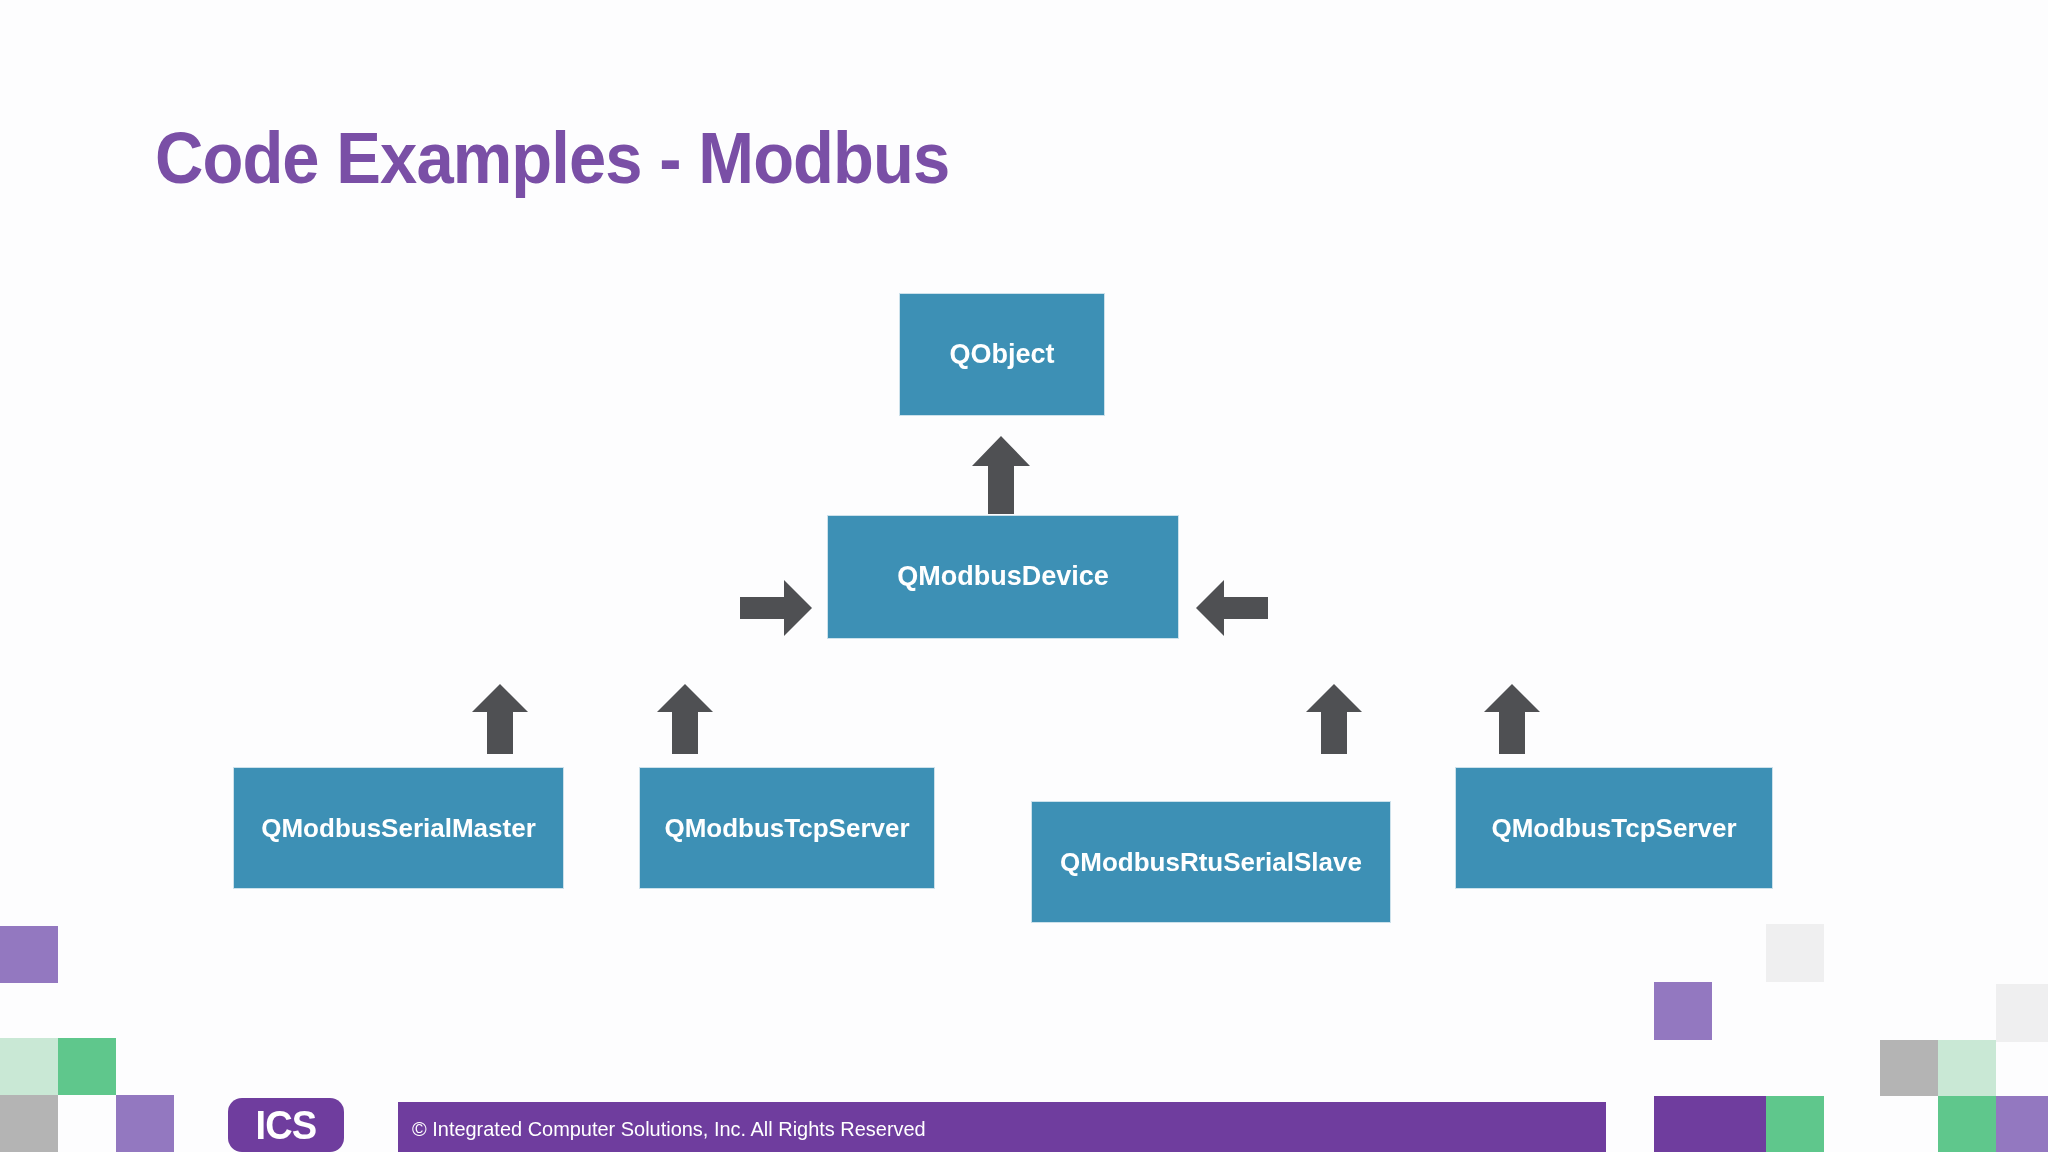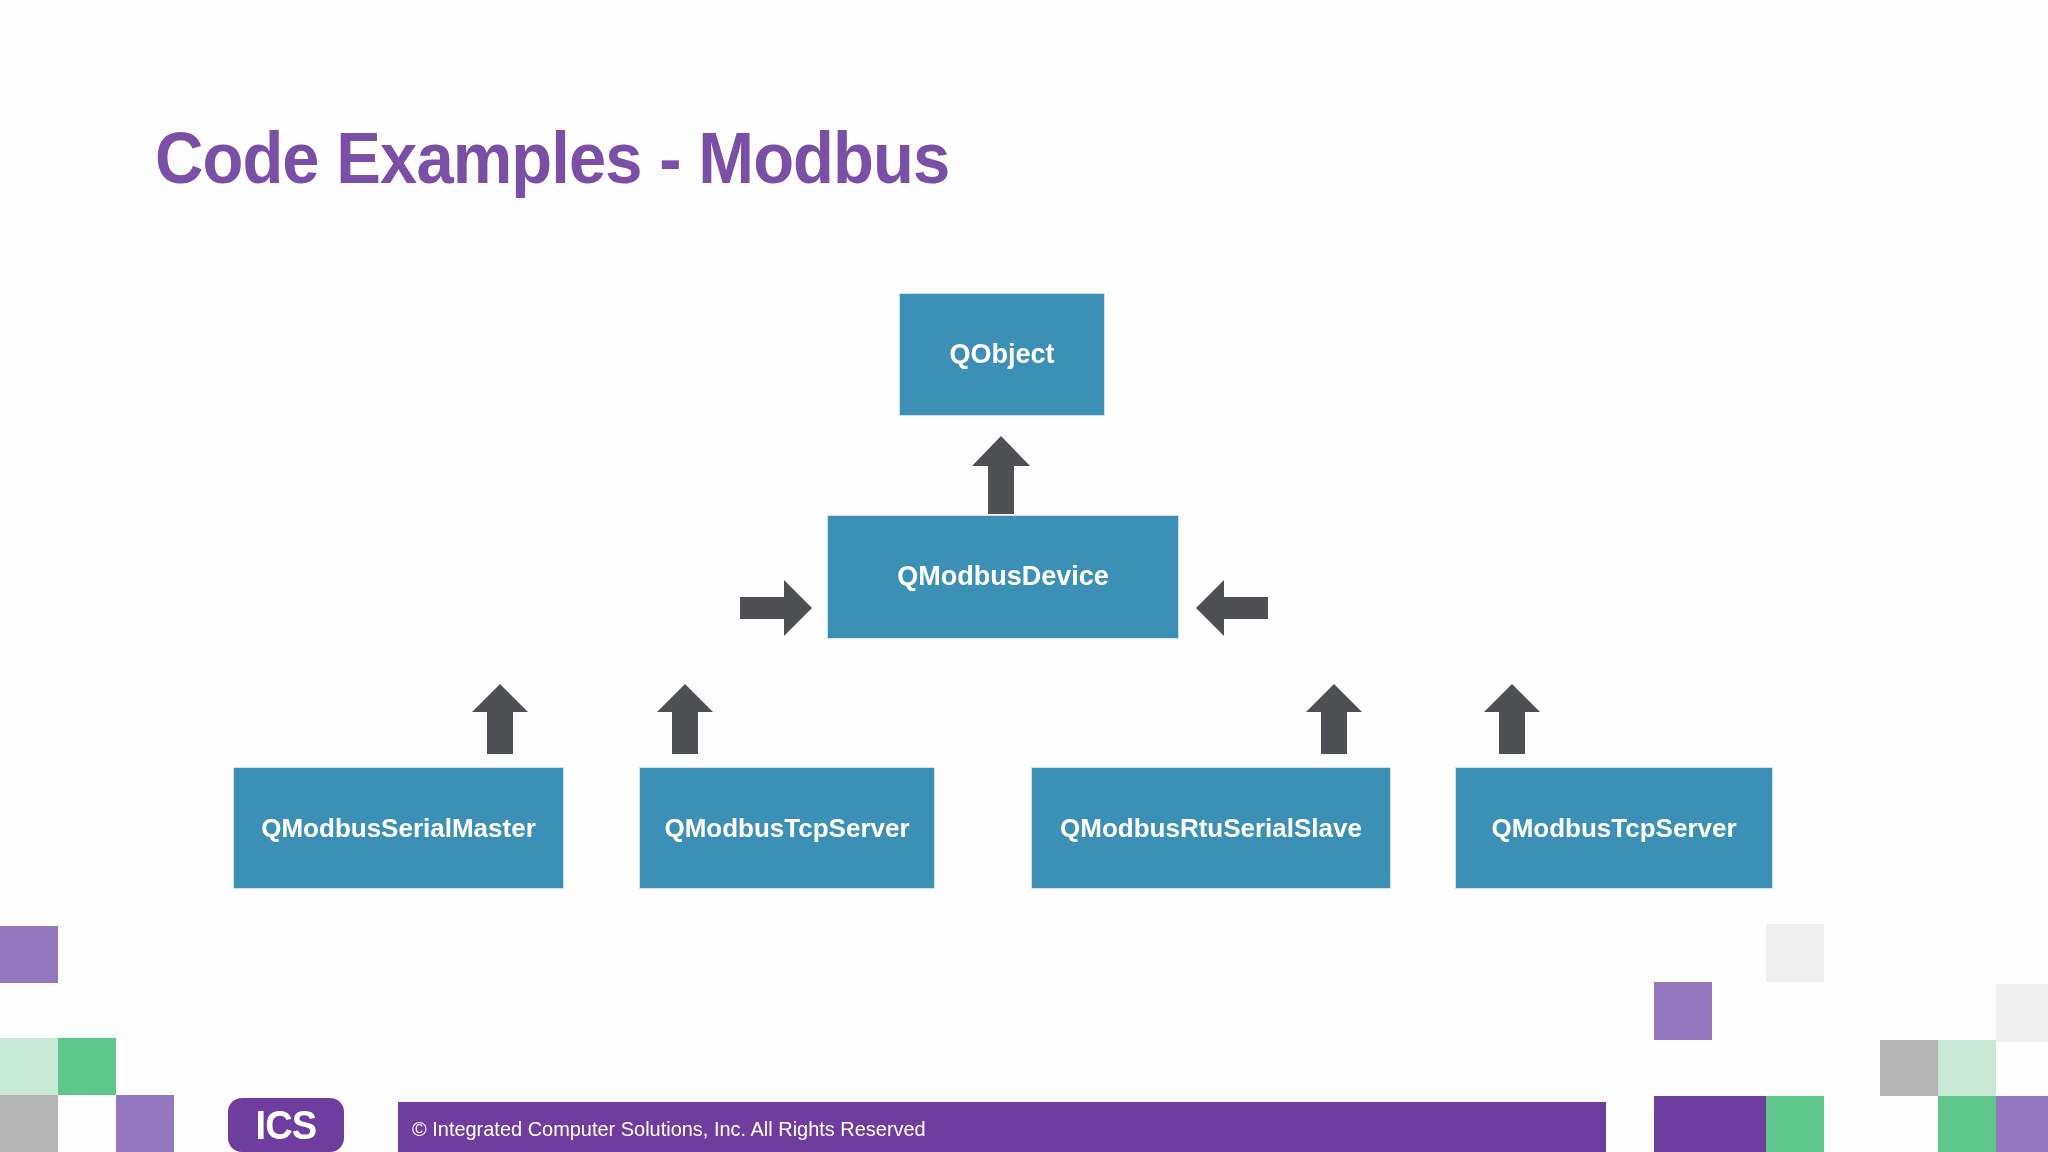--- a/index.html
+++ b/index.html
@@ -148,21 +148,21 @@
 
 
   <div class="node lvl3" id="node-qmodbusserialmaster" style="background: rgb(61, 144, 181); color: rgb(255, 255, 255);">
     <span>QModbusSerialMaster</span>
   </div>
 
   <div class="node lvl3" id="node-qmodbustcpclient" style="background: rgb(61, 144, 181); color: rgb(255, 255, 255);">
     <span>QModbusTcpServer</span>
   </div>
 
-  <div class="node lvl3" id="node-qmodbusrtuserialslave" style="background: rgb(61, 144, 181); color: rgb(255, 255, 255);">
+  <div class="node lvl3" id="node-qmodbusrtuserialslave" style="background: rgb(61, 144, 181); color: rgb(255, 255, 255); margin-top: 34px;">
     <span>QModbusRtuSerialSlave</span>
   </div>
 
   <div class="node lvl3" id="node-qmodbustcpserver" style="background: rgb(61, 144, 181); color: rgb(255, 255, 255);">
     <span>QModbusTcpServer</span>
   </div>
 
   <div class="arrow" id="arrow-device-to-qobject">
     <svg width="58" height="78" viewBox="0 0 58 78">
         <polygon points="29,0 58,30 42,30 42,78 16,78 16,30 0,30" fill="#4f5053"></polygon>

